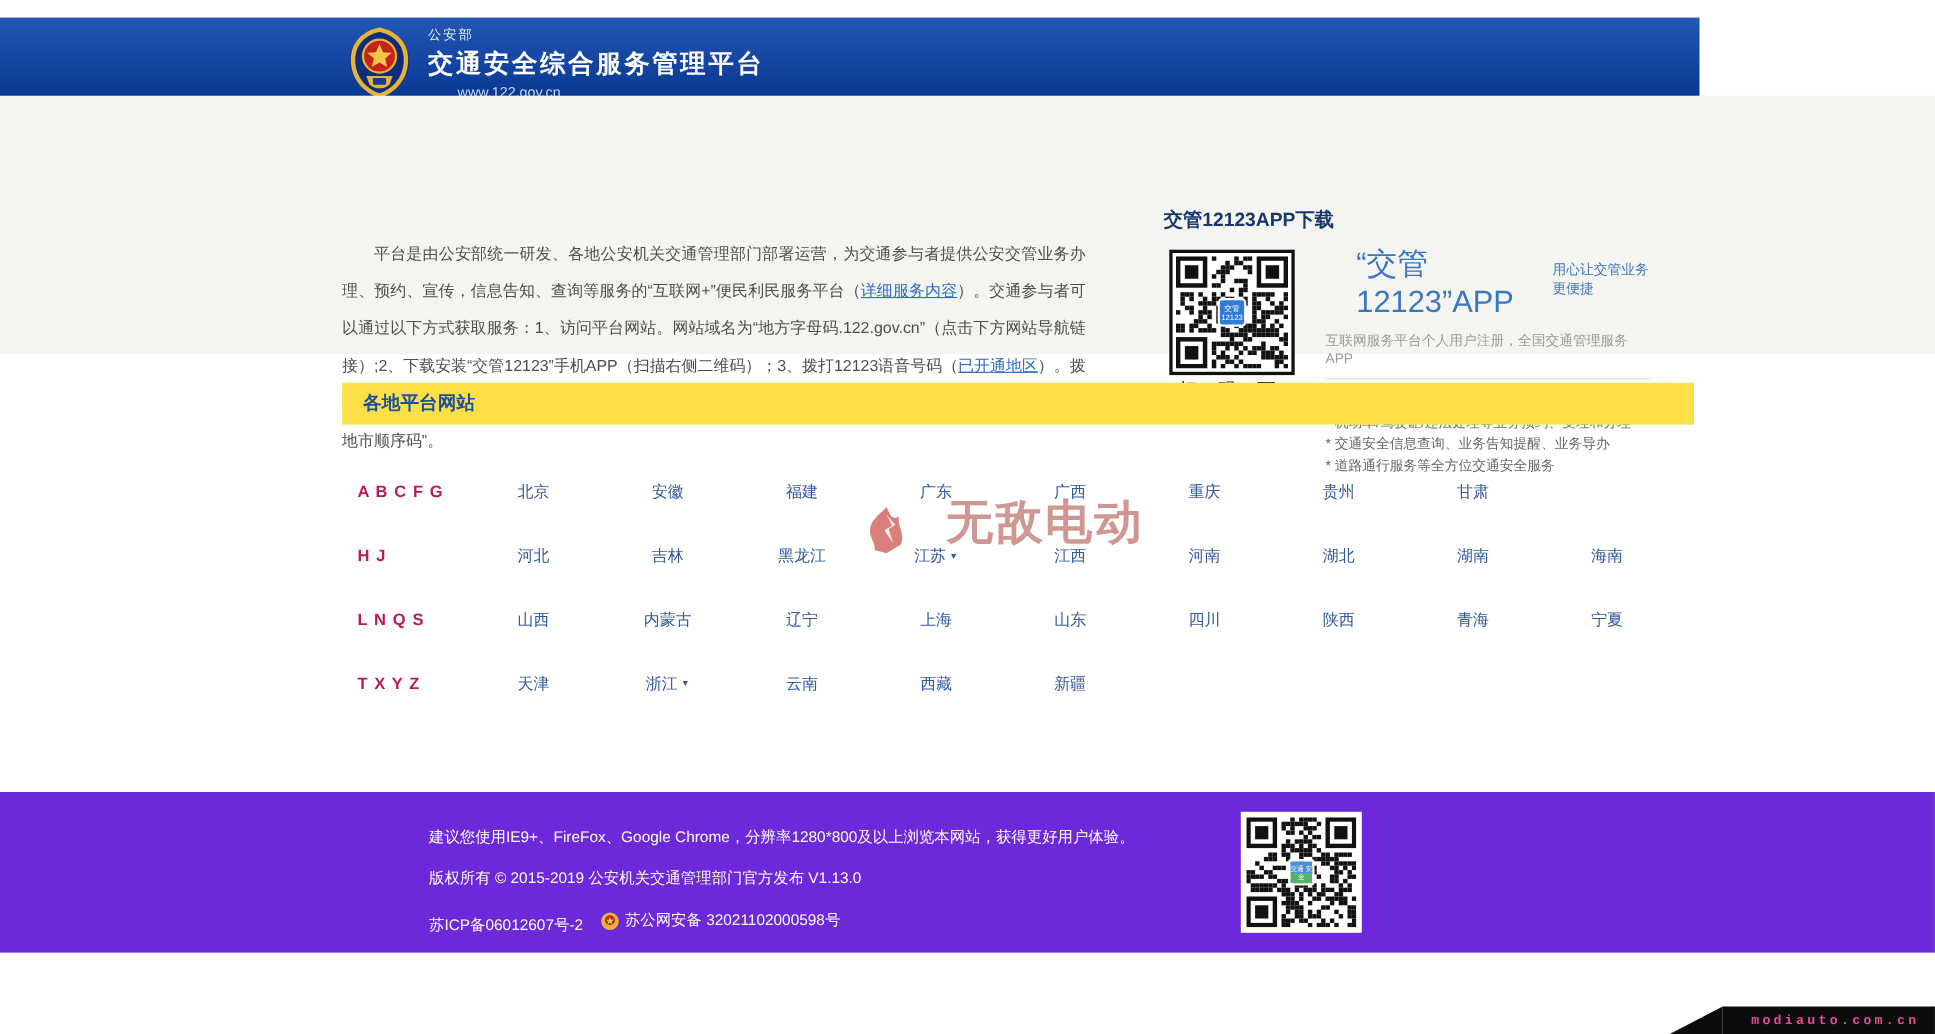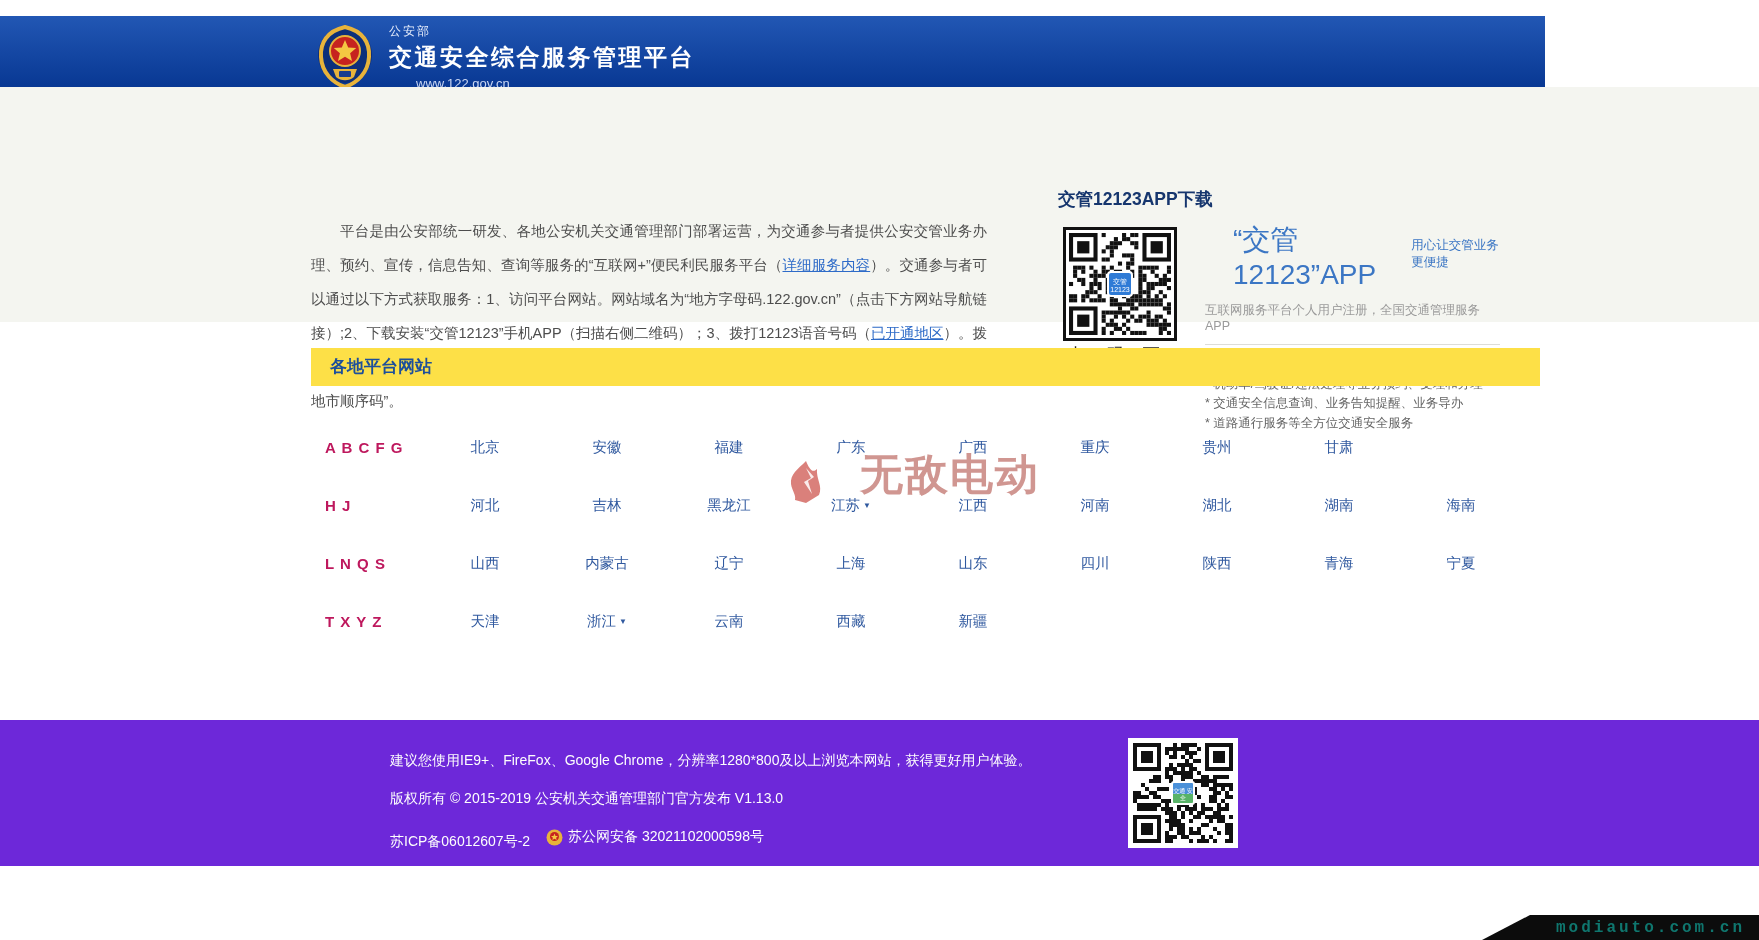--- a/index.html
+++ b/index.html
@@ -71,22 +71,22 @@
   .fqr-logo{position:absolute;left:50%;top:50%;transform:translate(-50%,-50%);
             width:24px;height:24px;border-radius:3px;border:2px solid #fff;
             background:linear-gradient(#4a90d9 55%,#58b368 55%);
             color:#fff;font-size:6px;line-height:7px;text-align:center;padding-top:5px;box-sizing:border-box;}
 
   
   .corner-bar{position:absolute;right:0;bottom:0;height:25px;background:#0c0c0c;
               display:flex;align-items:center;padding:0 14px 0 26px;}
   .corner-bar:before{content:"";position:absolute;left:-48px;top:0;
                      border-right:48px solid #0c0c0c;border-top:25px solid transparent;}
-  .corner-text{color:#0f766e;font-family:"Liberation Mono","DejaVu Sans Mono",monospace;
-               font-weight:bold;font-size:16px;letter-spacing:3px;}
+  .corner-text{color:#ec4899;font-family:"Liberation Mono","DejaVu Sans Mono",monospace;
+               font-weight:bold;font-size:12px;letter-spacing:3px;}
 </style>
 </head>
 <body>
 
 <div class="page">
 
   <div class="header">
     <div class="brand">
       <svg class="emblem" viewBox="0 0 64 68">
         <ellipse cx="32" cy="32" rx="27" ry="28" fill="#0d2f7a"></ellipse>

